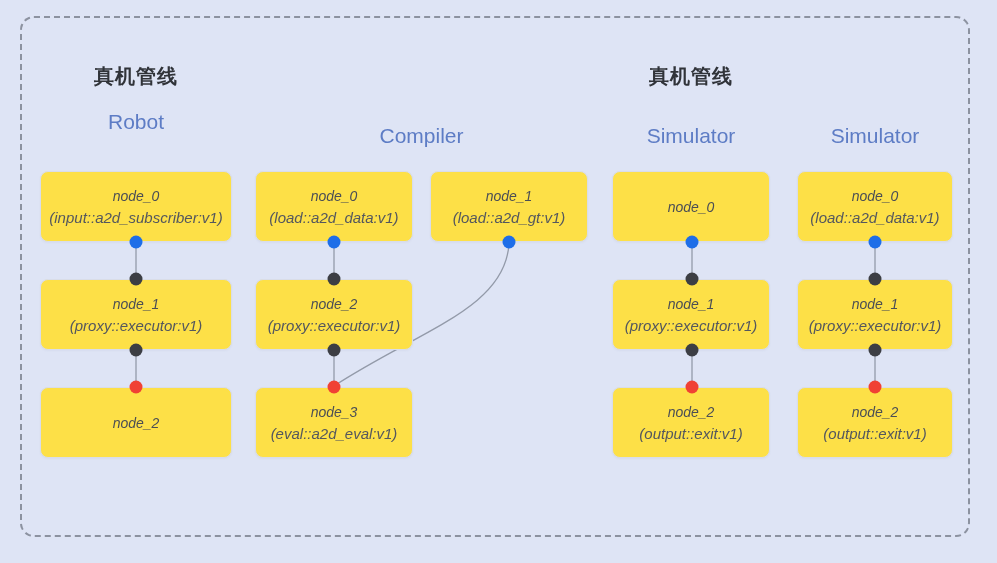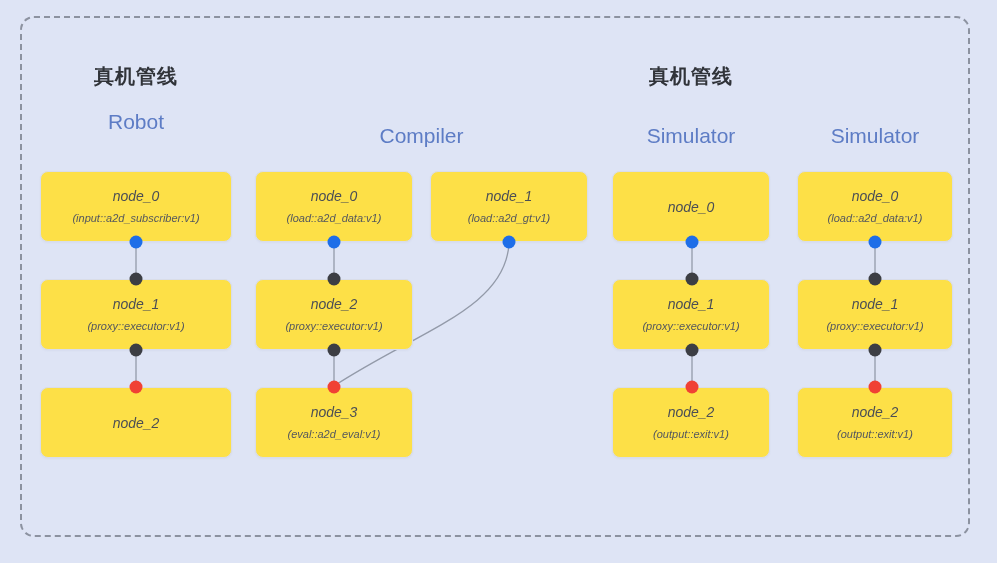--- a/index.html
+++ b/index.html
@@ -29,21 +29,21 @@
   .node{
     position:absolute;z-index:2;height:71px;
     background:#fde047;border:1px solid #d9dde8;border-radius:8px;
     box-sizing:border-box;
     display:flex;flex-direction:column;align-items:center;justify-content:center;
     box-shadow:0 1px 2px rgba(70,90,140,0.05);
     cursor:default;
     font-style:italic;
   }
   .node .nname{font-size:14px;color:#4b4e55;line-height:22px;}
-  .node .nparam{font-size:11px;color:#54575e;line-height:22px;white-space:nowrap;}
+  .node .nparam{font-size:15px;color:#54575e;line-height:22px;white-space:nowrap;}
 </style>
 </head>
 <body>
 
 <div class="canvas">
 
   <div class="frame"></div>
 
   <svg class="layer edges" width="997" height="563" viewBox="0 0 997 563">
 

